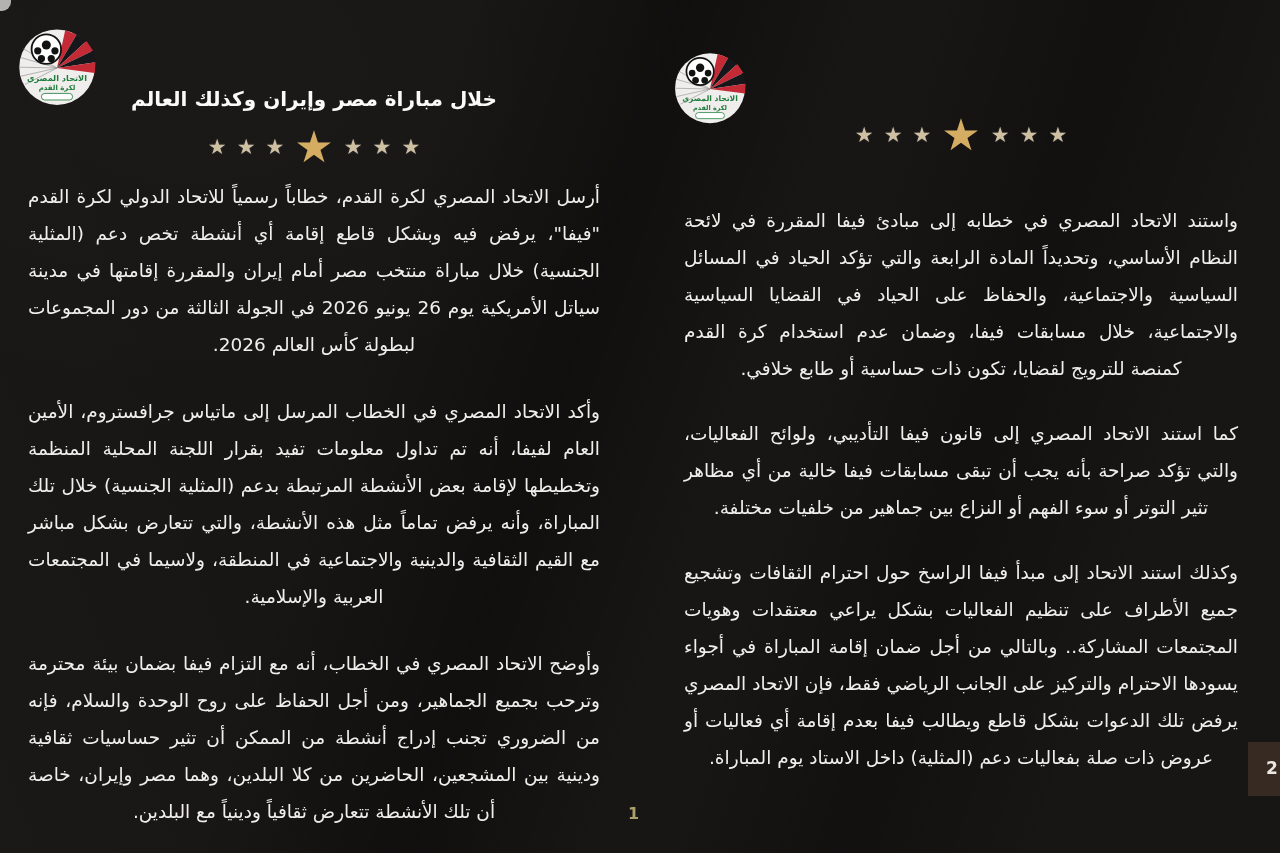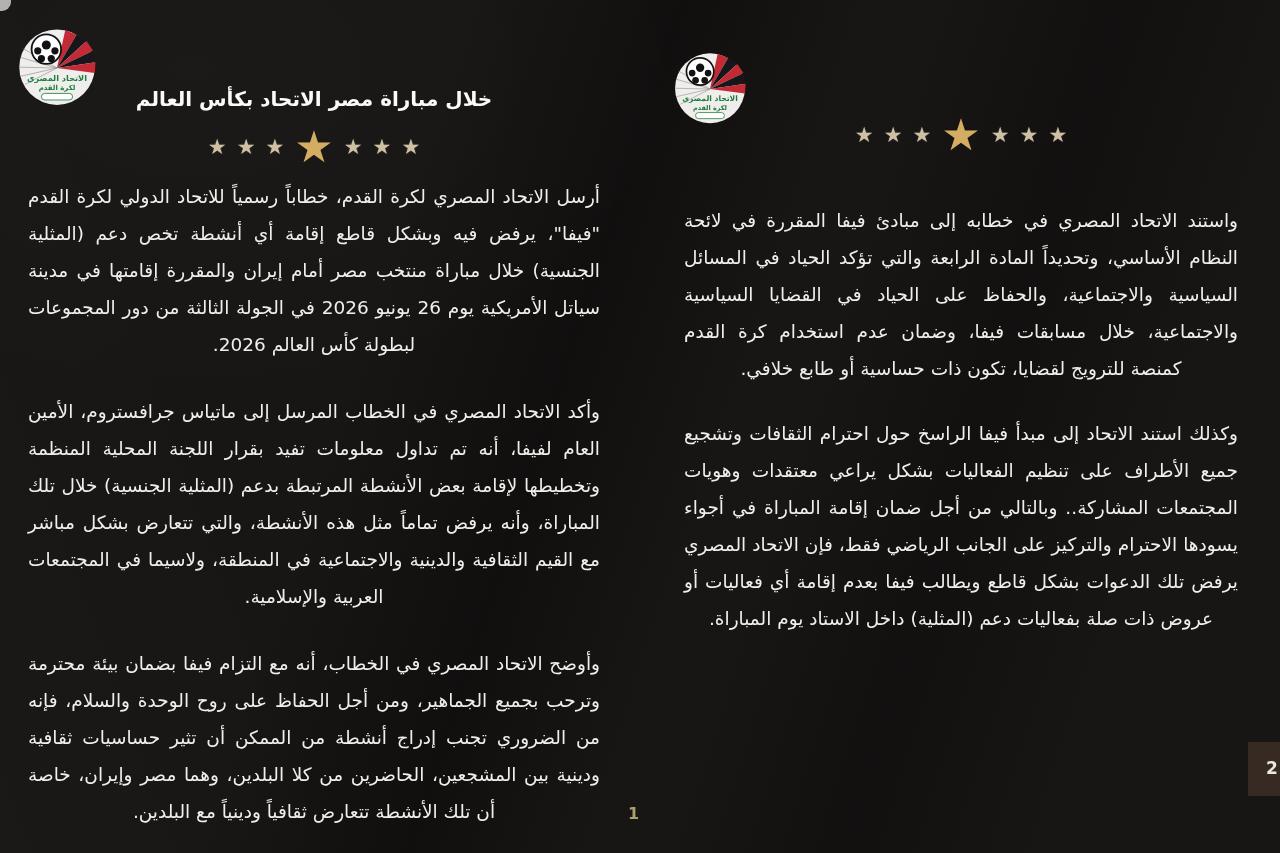--- a/index.html
+++ b/index.html
@@ -123,21 +123,21 @@
       <circle cx="31" cy="38.5" r="4.4" fill="#121212"></circle>
       <circle cx="43" cy="38.5" r="4.4" fill="#121212"></circle>
     </g>
     <text class="logo-text" x="50" y="66" font-size="10">الاتحاد المصري</text>
     <text class="logo-text" x="50" y="77" font-size="8.5">لكرة القدم</text>
     <rect x="31" y="81" width="38" height="8" rx="4" fill="#ffffff" stroke="#1e7c3c" stroke-width="1"></rect>
   </svg>
 
   <div class="col col-left">
     <div class="title">
-      <div>خلال مباراة مصر الاتحاد بكأس العالم</div>
+      <div>خلال مباراة مصر وإيران وكذلك العالم</div>
     </div>
     <div class="stars">
       <span class="star">★</span>
       <span class="star">★</span>
       <span class="star">★</span>
       <span class="star big">★</span>
       <span class="star">★</span>
       <span class="star">★</span>
       <span class="star">★</span>
     </div>
@@ -150,20 +150,21 @@
     <div class="stars stars-right">
       <span class="star">★</span>
       <span class="star">★</span>
       <span class="star">★</span>
       <span class="star big">★</span>
       <span class="star">★</span>
       <span class="star">★</span>
       <span class="star">★</span>
     </div>
     <p class="p1">واستند الاتحاد المصري في خطابه إلى مبادئ فيفا المقررة في لائحة النظام الأساسي، وتحديداً المادة الرابعة والتي تؤكد الحياد في المسائل السياسية والاجتماعية، والحفاظ على الحياد في القضايا السياسية والاجتماعية، خلال مسابقات فيفا، وضمان عدم استخدام كرة القدم كمنصة للترويج لقضايا، تكون ذات حساسية أو طابع خلافي.</p>
+    <p>كما استند الاتحاد المصري إلى قانون فيفا التأديبي، ولوائح الفعاليات، والتي تؤكد صراحة بأنه يجب أن تبقى مسابقات فيفا خالية من أي مظاهر تثير التوتر أو سوء الفهم أو النزاع بين جماهير من خلفيات مختلفة.</p>
     <p>وكذلك استند الاتحاد إلى مبدأ فيفا الراسخ حول احترام الثقافات وتشجيع جميع الأطراف على تنظيم الفعاليات بشكل يراعي معتقدات وهويات المجتمعات المشاركة.. وبالتالي من أجل ضمان إقامة المباراة في أجواء يسودها الاحترام والتركيز على الجانب الرياضي فقط، فإن الاتحاد المصري يرفض تلك الدعوات بشكل قاطع ويطالب فيفا بعدم إقامة أي فعاليات أو عروض ذات صلة بفعاليات دعم (المثلية) داخل الاستاد يوم المباراة.</p>
   </div>
 
   <div class="pagenum-1">1</div>
   <div class="patch-2"></div>
   <div class="pagenum-2">2</div>
 
 </div>
 
 </body></html>

